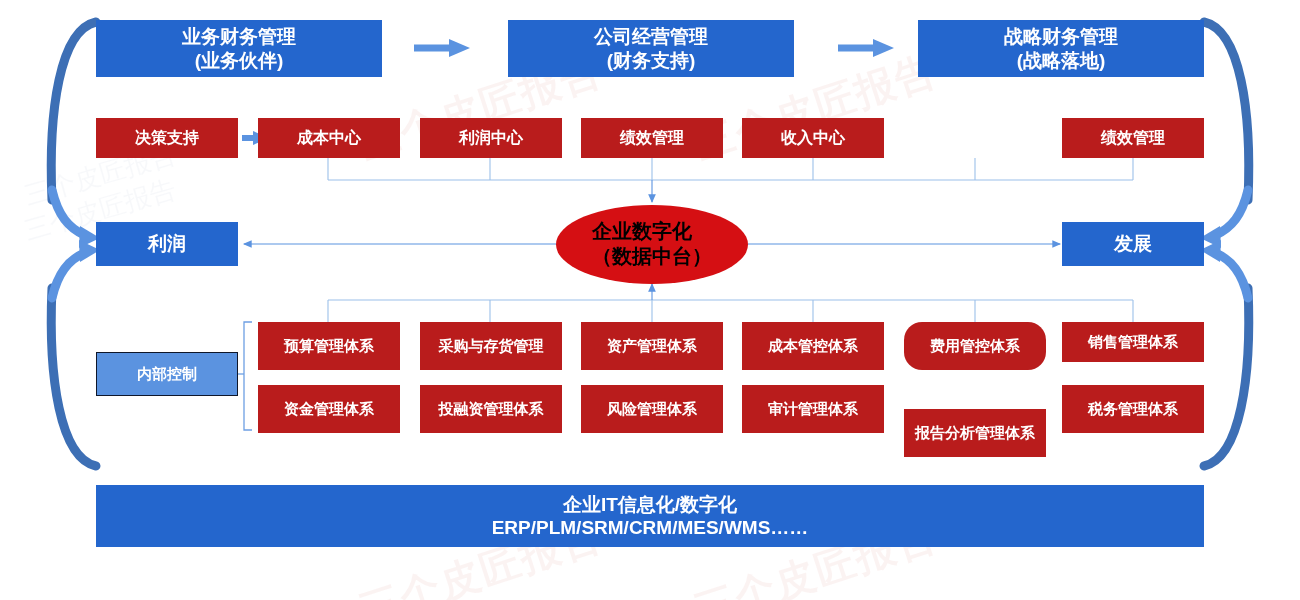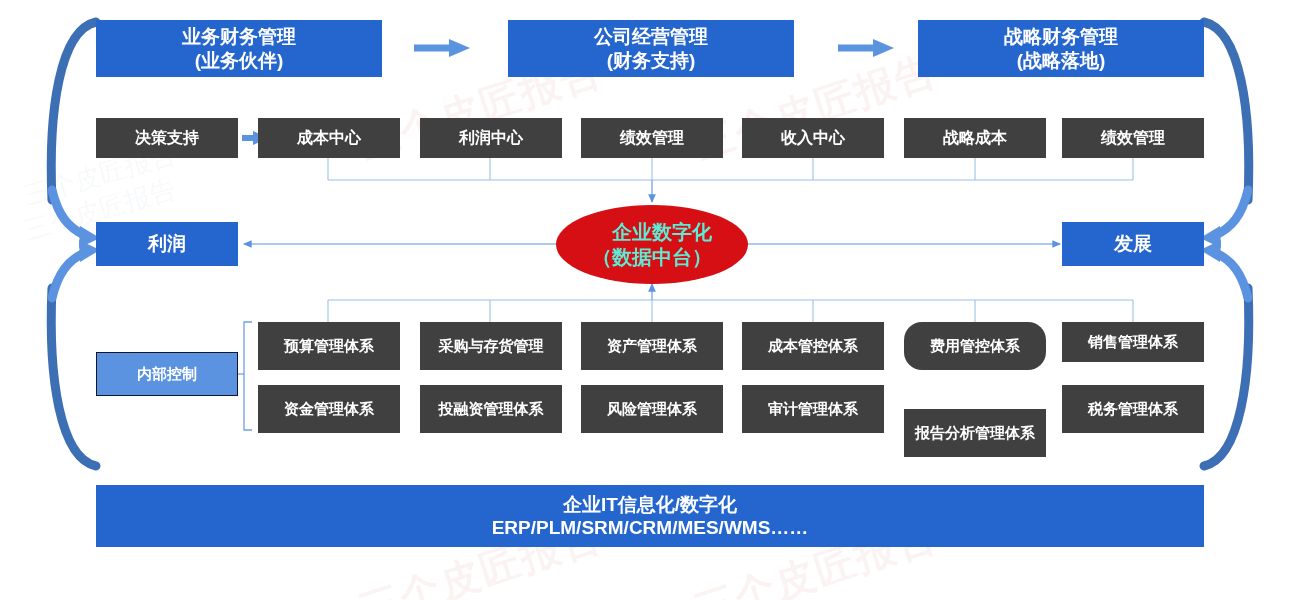--- a/index.html
+++ b/index.html
@@ -11,34 +11,34 @@
   .wm{position:absolute;pointer-events:none;opacity:.055;color:#c0392b;
       font-size:40px;font-weight:700;transform:rotate(-18deg);
       letter-spacing:2px;user-select:none;}
   .wm2{opacity:.05;color:#7a8fb5;font-size:26px;transform:rotate(-16deg);}
 
   
   .box{position:absolute;box-sizing:border-box;display:flex;
        align-items:center;justify-content:center;text-align:center;
        color:#ffffff;font-weight:700;line-height:1.22;}
   .dark{background:#2466cd;}
-  .light{background:#404040;}
+  .light{background:#b91c1c;}
   .ctl{background:#5b93e0;border:1px solid #0f172a;}
 
   .top-box{font-size:19px;}
   .row2-box{font-size:16px;}
   .side-box{font-size:19px;}
   .grid-box{font-size:15px;}
   .ctl-box{font-size:15px;}
   .banner{font-size:19px;}
 
   .ellipse{position:absolute;border-radius:50%;background:#d50f13;
            display:flex;align-items:center;justify-content:center;
-           text-align:right;color:#5eead4;font-weight:700;font-size:20px;
-           line-height:1.25;}
+           text-align:left;color:#000000;font-weight:700;font-size:20px;
+           line-height:1.25;font-family:Liberation Mono, monospace;}
 
   svg.lines{position:absolute;left:0;top:0;width:1300px;height:600px;
             pointer-events:none;}
   .ln{stroke:#5b93e0;stroke-width:1.1;fill:none;}
   .ln2{stroke:#9cc0ea;stroke-width:1.1;fill:none;}
   .ctlbr{stroke:#6d9fe3;stroke-width:1.3;fill:none;}
 </style>
 </head>
 <body>
 
@@ -145,21 +145,20 @@
   <div class="box light row2-box" style="left:96px;top:118px;width:142px;height:40px;">决策支持</div>
 
   <div class="box light row2-box" style="left:258px;top:118px;width:142px;height:40px;">成本中心</div>
 
   <div class="box light row2-box" style="left:420px;top:118px;width:142px;height:40px;">利润中心</div>
 
   <div class="box light row2-box" style="left:581px;top:118px;width:142px;height:40px;">绩效管理</div>
 
   <div class="box light row2-box" style="left:742px;top:118px;width:142px;height:40px;">收入中心</div>
 
-  <div class="box light row2-box" style="left:904px;top:118px;width:142px;height:40px;">战略成本</div>
 
   <div class="box light row2-box" style="left:1062px;top:118px;width:142px;height:40px;">绩效管理</div>
 
   <div class="box dark side-box" style="left:96px;top:222px;width:142px;height:44px;">利润</div>
 
   <div class="ellipse" style="left:556px;top:205px;width:192px;height:79px;white-space:pre-line;">企业数字化
 （数据中台）</div>
 
   <div class="box dark side-box" style="left:1062px;top:222px;width:142px;height:44px;">发展</div>
 

